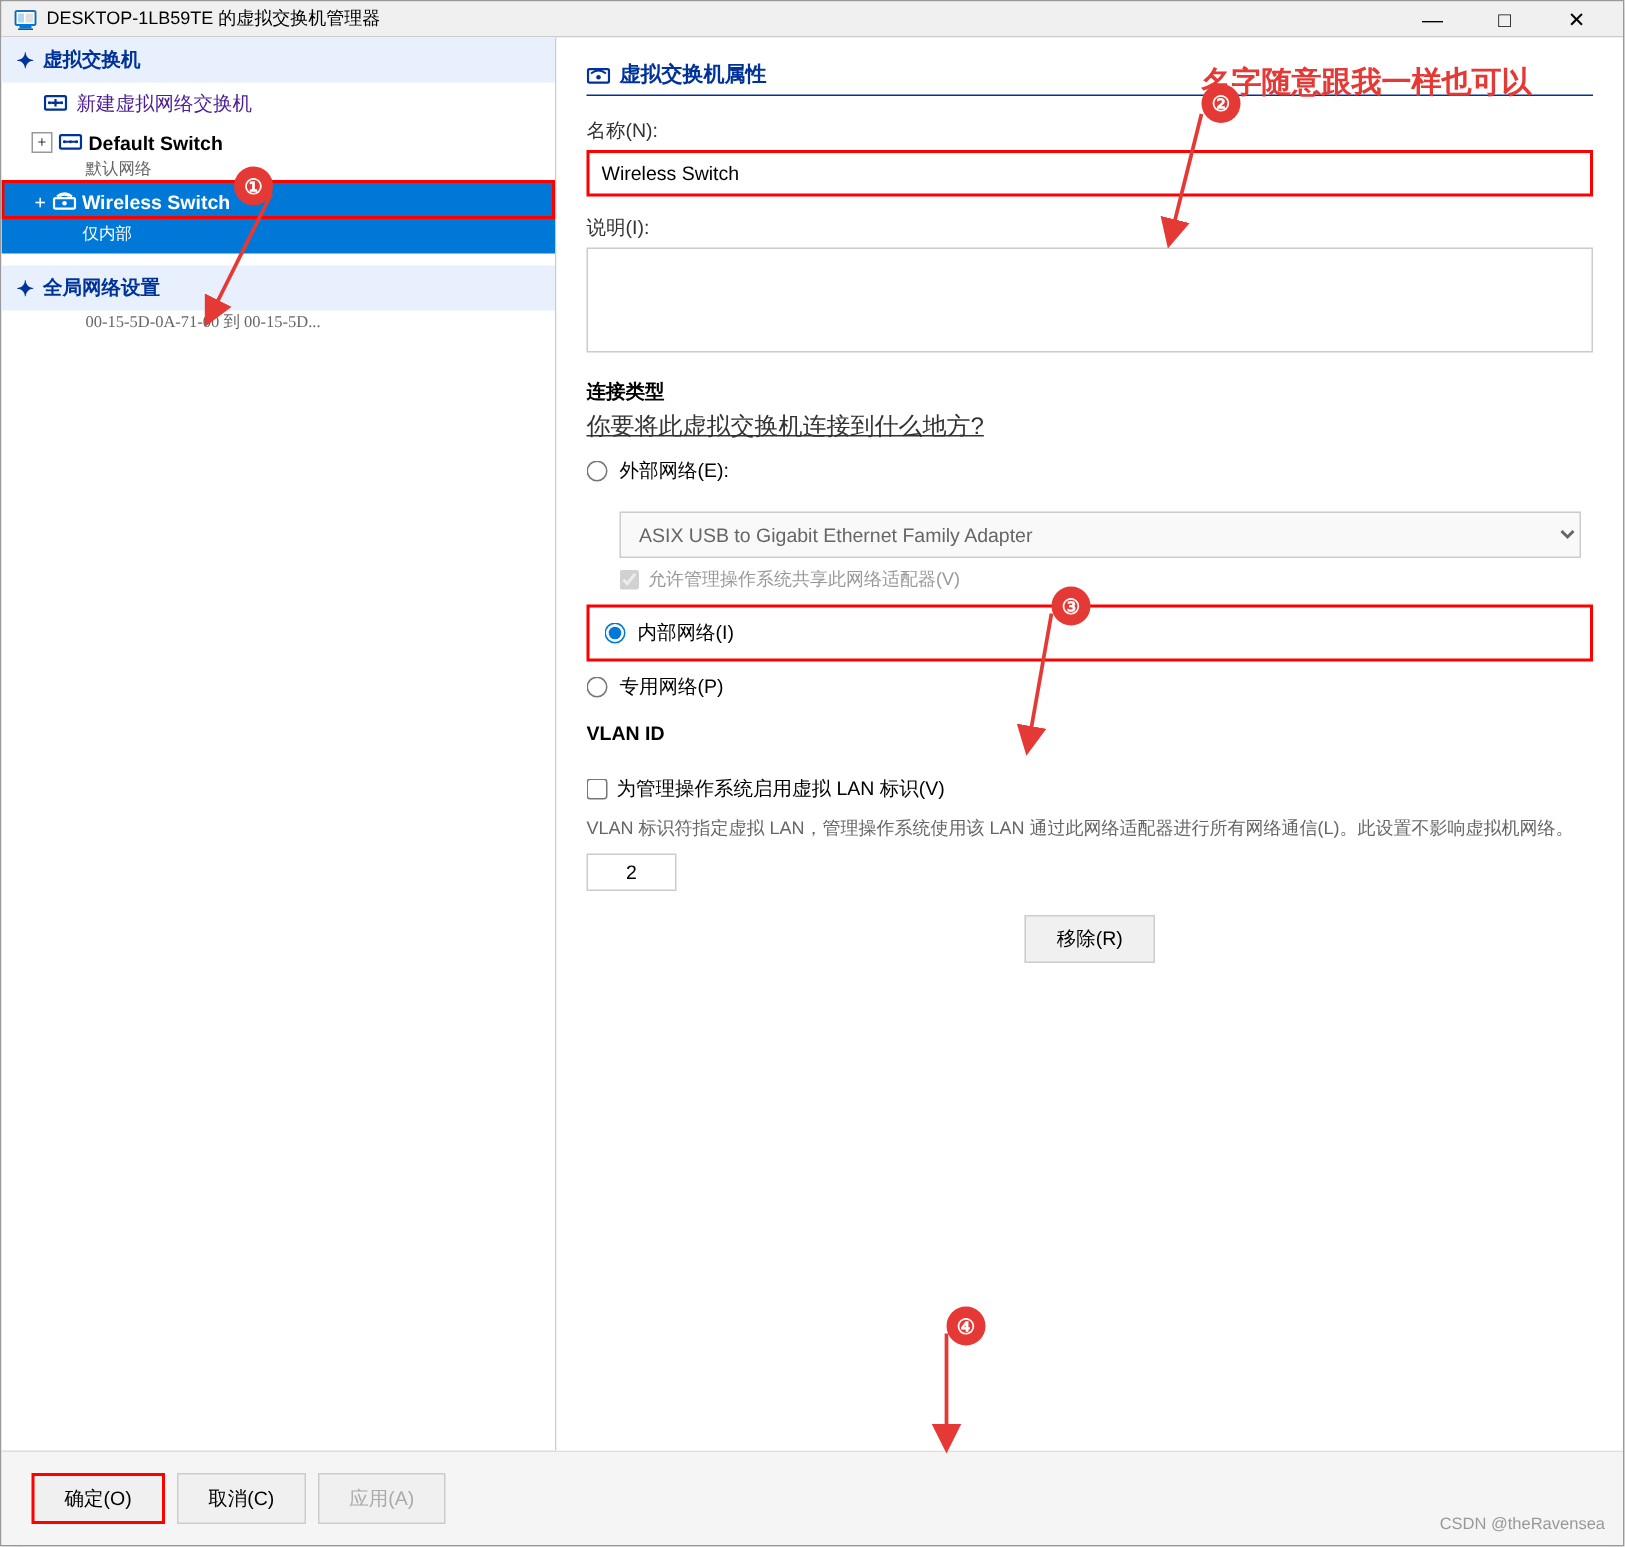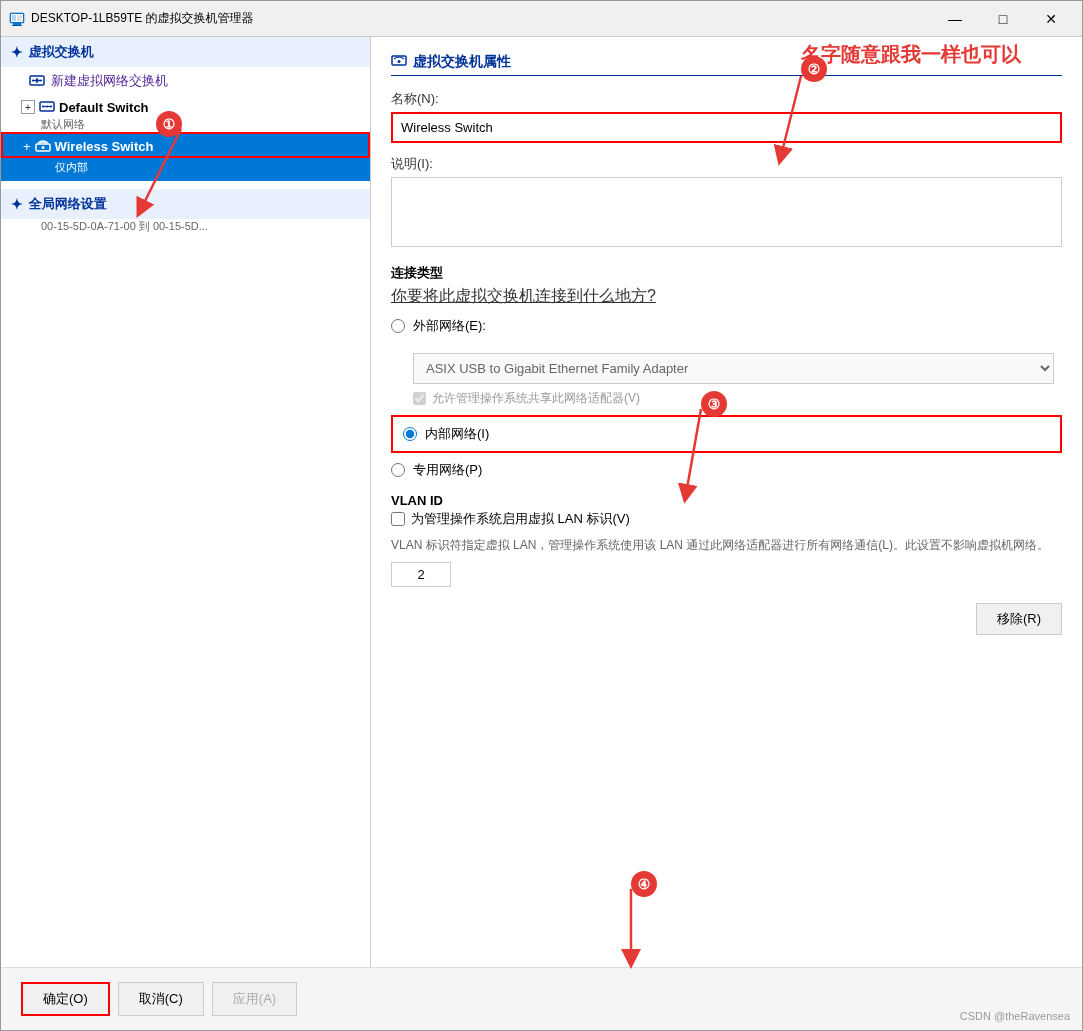--- a/index.html
+++ b/index.html
@@ -17,21 +17,21 @@
       min-height: 1031px;
       background: #ffffff;
       border: 1px solid #999;
       box-shadow: 2px 2px 10px rgba(0,0,0,0.3);
       display: flex;
       flex-direction: column;
       position: relative;
     }
     .title-bar {
       background: #f0f0f0;
-      height: 36px;
+      height: 24px;
       display: flex;
       align-items: center;
       padding: 0 8px;
       border-bottom: 1px solid #ccc;
       user-select: none;
     }
     .title-bar-icon {
       width: 16px;
       height: 16px;
       margin-right: 6px;
@@ -115,21 +115,22 @@
       color: #333;
       flex-shrink: 0;
     }
     .tree-group-label {
       font-size: 13px;
       font-weight: bold;
     }
     .tree-sub-label {
       font-size: 11px;
       color: #666;
-      padding-left: 40px;
+      padding-left: 56px;
+      font-family: Liberation Serif, serif;
     }
 
     .wireless-group {
       background: #0078d7;
       padding: 4px 10px 2px 20px;
       display: flex;
       align-items: center;
       gap: 4px;
       cursor: pointer;
     }
@@ -149,21 +150,21 @@
       position: relative;
     }
     .props-section-header {
       font-size: 14px;
       font-weight: bold;
       color: #003399;
       border-bottom: 1px solid #003399;
       padding-bottom: 4px;
       margin-bottom: 14px;
       display: flex;
-      align-items: flex-start;
+      align-items: flex-end;
       gap: 6px;
     }
     .field-label {
       font-size: 13px;
       color: #333;
       margin-bottom: 4px;
     }
     .field-input {
       width: 100%;
       border: 2px solid #ff0000;
@@ -234,21 +235,21 @@
       border: 2px solid #ff0000;
       padding: 8px 10px;
       margin: 8px 0;
     }
     .vlan-section {
       margin-top: 12px;
     }
     .vlan-title {
       font-size: 13px;
       font-weight: bold;
-      margin-bottom: 2px;
+      margin-bottom: 21px;
     }
     .vlan-checkbox-row {
       display: flex;
       align-items: center;
       gap: 6px;
       font-size: 13px;
       margin-bottom: 8px;
     }
     .vlan-checkbox-row input[type="checkbox"] {
       width: 14px;
@@ -436,21 +437,21 @@
         <div class="vlan-title">VLAN ID</div>
         <div class="vlan-checkbox-row">
           <input type="checkbox" style="">
           <span>为管理操作系统启用虚拟 LAN 标识(V)</span>
         </div>
         <div class="vlan-description">VLAN 标识符指定虚拟 LAN，管理操作系统使用该 LAN 通过此网络适配器进行所有网络通信(L)。此设置不影响虚拟机网络。</div>
         <input type="text" class="vlan-input" value="2" style="">
       </div>
 
       
-      <div style="display:flex; justify-content:flex-end; margin-top: 16px;">
+      <div style="display:flex; justify-content:center; margin-top: 16px;">
         <button class="btn">移除(R)</button>
       </div>
     </div>
   </div>
 
   <div class="bottom-buttons">
     <button class="btn btn-primary">确定(O)</button>
     <button class="btn">取消(C)</button>
     <button class="btn btn-disabled" disabled="">应用(A)</button>
   </div>

